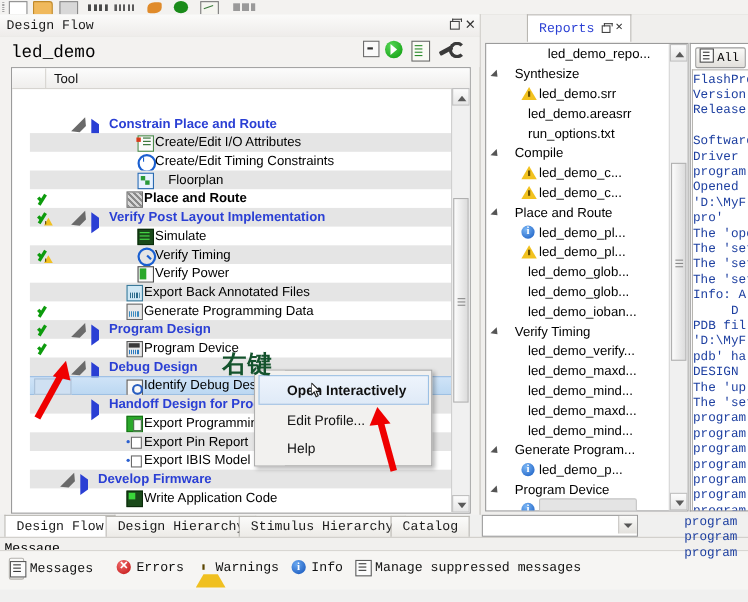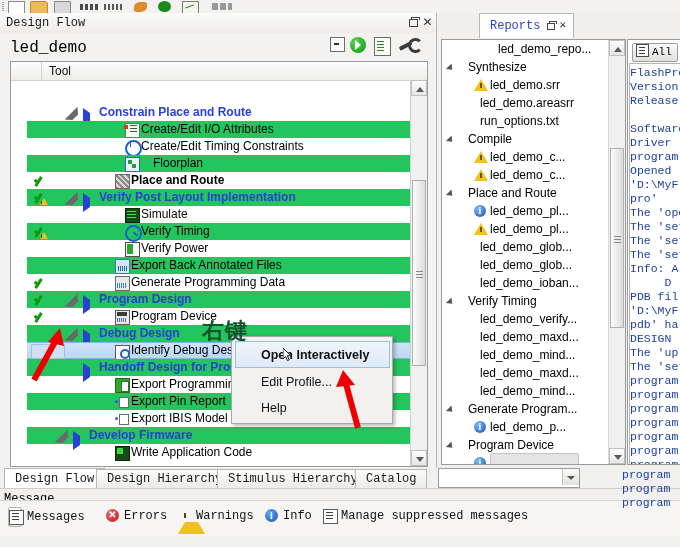--- a/index.html
+++ b/index.html
@@ -58,21 +58,21 @@
 
   
   #tree-box{left:10px;top:48px;width:416px;height:404px;background:#fff;border:1px solid #9b9b9b;overflow:hidden;}
   #tree-hdr{position:absolute;left:0;top:0;width:416px;height:18px;background:linear-gradient(to bottom,#fcfcfc,#efeeec);
      border-bottom:1px solid #d6d4d0;}
   #tree-hdr .col-div{position:absolute;left:30px;top:0;width:1px;height:18px;background:#d6d4d0;}
   #tree-hdr .lbl{position:absolute;left:38px;top:2px;font-size:12px;color:#111;}
 
   #tree-body{position:absolute;left:16px;top:18px;width:399px;height:368px;overflow:hidden;margin-top:24px;}
   .trow{position:relative;height:17px;line-height:17px;white-space:nowrap;}
-  .trow.alt{background:#22c55e;}
+  .trow.alt{background:#e5e5e5;}
   .trow .status{position:absolute;left:6px;top:0;width:20px;height:17px;}
   .trow .expander{position:absolute;top:5px;width:8px;height:8px;}
   .trow .arrow{position:absolute;top:4px;width:9px;height:9px;}
   .trow .ico{position:absolute;top:2px;width:13px;height:13px;}
   .trow .txt{position:absolute;top:0;font-size:12px;}
   .txt.group{color:#2a3fd4;font-weight:bold;}
   .txt.bold{font-weight:bold;color:#000;}
 
   
   .exp-open{border-left:6px solid #6a6a6a;border-top:5px solid transparent;border-bottom:5px solid transparent;

